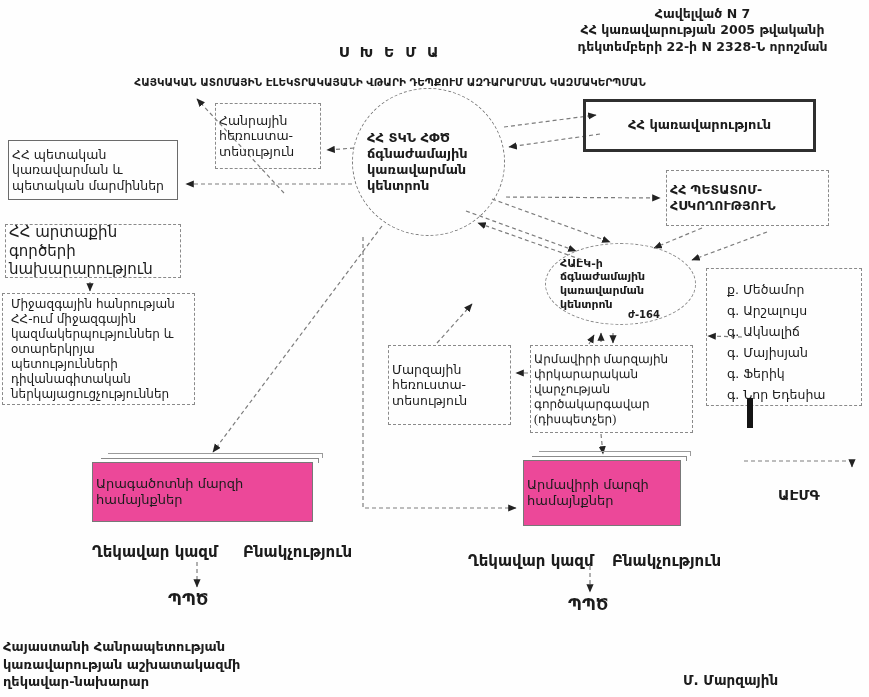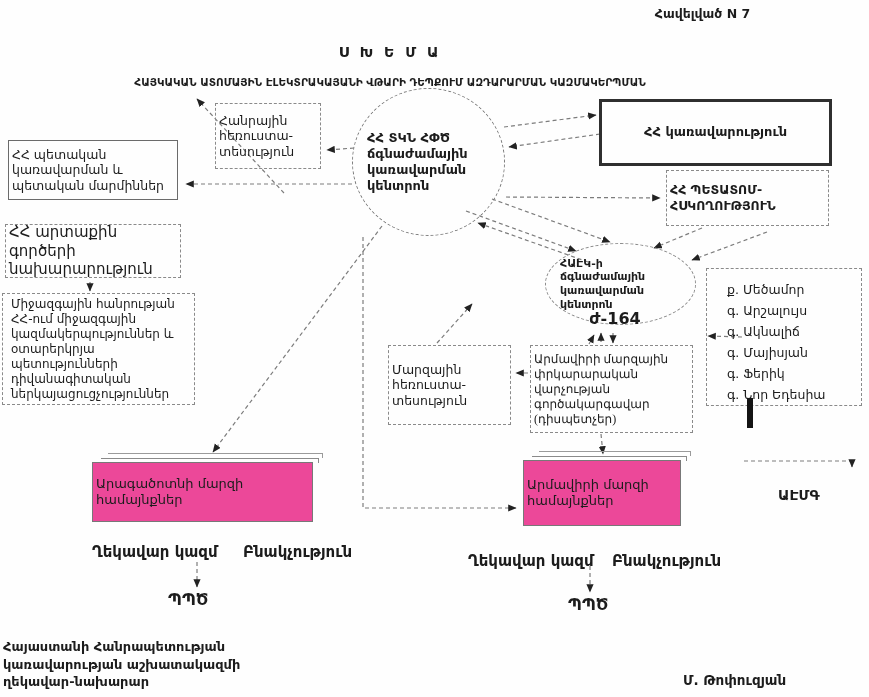--- a/index.html
+++ b/index.html
@@ -62,42 +62,44 @@
     <line x1="613" y1="333" x2="613" y2="343" marker-end="url(#ah)"></line>
     <line x1="601" y1="434" x2="603" y2="454" marker-end="url(#ah)"></line>
     <path d="M744,461 L852,461 L852,467" marker-end="url(#ah)"></path>
     <line x1="197" y1="562" x2="197" y2="587" marker-end="url(#ah)"></line>
     <line x1="590" y1="566" x2="590" y2="592" marker-end="url(#ah)"></line>
   </g>
 </svg>
 
 <div class="abs hdr" style="left:540px;top:6px;width:325px;">
   <div>Հավելված N 7</div>
+  <div>ՀՀ կառավարության 2005 թվականի</div>
+  <div>դեկտեմբերի 22-ի N 2328-Ն որոշման</div>
 </div>
 
 <div class="abs" style="left:250px;top:44px;width:280px;text-align:center;font-size:14px;font-weight:600;letter-spacing:3px;">Ս Խ Ե Մ Ա</div>
 <div class="abs caps" style="left:85px;top:76px;width:610px;text-align:center;font-size:10.5px;">ՀԱՅԿԱԿԱՆ ԱՏՈՄԱՅԻՆ ԷԼԵԿՏՐԱԿԱՅԱՆԻ ՎԹԱՐԻ ԴԵՊՔՈՒՄ ԱԶԴԱՐԱՐՄԱՆ ԿԱԶՄԱԿԵՐՊՄԱՆ</div>
 
 <div class="node circle" style="left:352px;top:88px;width:153px;height:148px;font-size:13px;padding:14px;">ՀՀ ՏԿՆ ՀՓԾ ճգնաժամային կառավարման կենտրոն</div>
 
 <div class="node dashed" style="left:215px;top:103px;width:106px;height:66px;font-size:12.5px;">Հանրային հեռուստա-տեսություն</div>
 
-<div class="node solid-thick" style="left:599px;top:99px;width:233px;height:67px;font-size:13px;font-weight:600;">ՀՀ կառավարություն</div>
+<div class="node solid-thick" style="left:583px;top:99px;width:233px;height:53px;font-size:13px;font-weight:600;">ՀՀ կառավարություն</div>
 
 <div class="node dashed caps" style="left:666px;top:170px;width:163px;height:56px;font-size:12.5px;">ՀՀ ՊԵՏԱՏՈՄ-ՀՍԿՈՂՈՒԹՅՈՒՆ</div>
 
 <div class="node solid-thin" style="left:8px;top:140px;width:170px;height:60px;font-size:12.5px;">ՀՀ պետական կառավարման և պետական մարմիններ</div>
 
 <div class="node dashed" style="left:5px;top:224px;width:176px;height:54px;font-size:15px;">ՀՀ արտաքին գործերի նախարարություն</div>
 
 <div class="node dashed" style="left:2px;top:293px;width:193px;height:112px;font-size:12px;text-align:left;padding:6px 8px;">Միջազգային հանրության ՀՀ-ում միջազգային կազմակերպություններ և օտարերկրյա պետությունների դիվանագիտական ներկայացուցչություններ</div>
 
 <div class="node ellipse" style="left:545px;top:243px;width:151px;height:82px;font-size:11px;font-weight:600;padding:8px 14px;">ՀԱԷԿ-ի ճգնաժամային կառավարման կենտրոն</div>
 
-<div class="abs" style="left:570px;top:309px;width:90px;text-align:center;font-size:16px;font-weight:600;">ժ-164</div>
+<div class="abs" style="left:570px;top:309px;width:90px;text-align:right;font-size:10px;font-weight:600;">ժ-164</div>
 
 <div class="abs dashed" style="left:706px;top:268px;width:156px;height:138px;box-sizing:border-box;">
   <ul class="villages-list">
     <li>ք. Մեծամոր</li>
     <li>գ. Արշալույս</li>
     <li>գ. Ակնալիճ</li>
     <li>գ. Մայիսյան</li>
     <li>գ. Ֆերիկ</li>
     <li>գ. Նոր Եդեսիա</li>
   </ul>
@@ -120,13 +122,13 @@
 <div class="abs label-lg" style="left:612px;top:552px;">Բնակչություն</div>
 <div class="abs label-lg" style="left:568px;top:595px;font-size:16px;">ՊՊԾ</div>
 
 <div class="abs label-lg" style="left:778px;top:487px;font-size:14px;">ԱԷՄԳ</div>
 
 <div class="abs" style="left:3px;top:638px;font-size:13px;font-weight:600;line-height:1.35;">
   <div>Հայաստանի Հանրապետության</div>
   <div>կառավարության աշխատակազմի</div>
   <div>ղեկավար-նախարար</div>
 </div>
-<div class="abs" style="left:683px;top:672px;font-size:13.5px;font-weight:600;">Մ. Թոփուզյան</div>
+<div class="abs" style="left:683px;top:672px;font-size:13.5px;font-weight:600;">Մ. Մարզային</div>
 
 </body></html>

